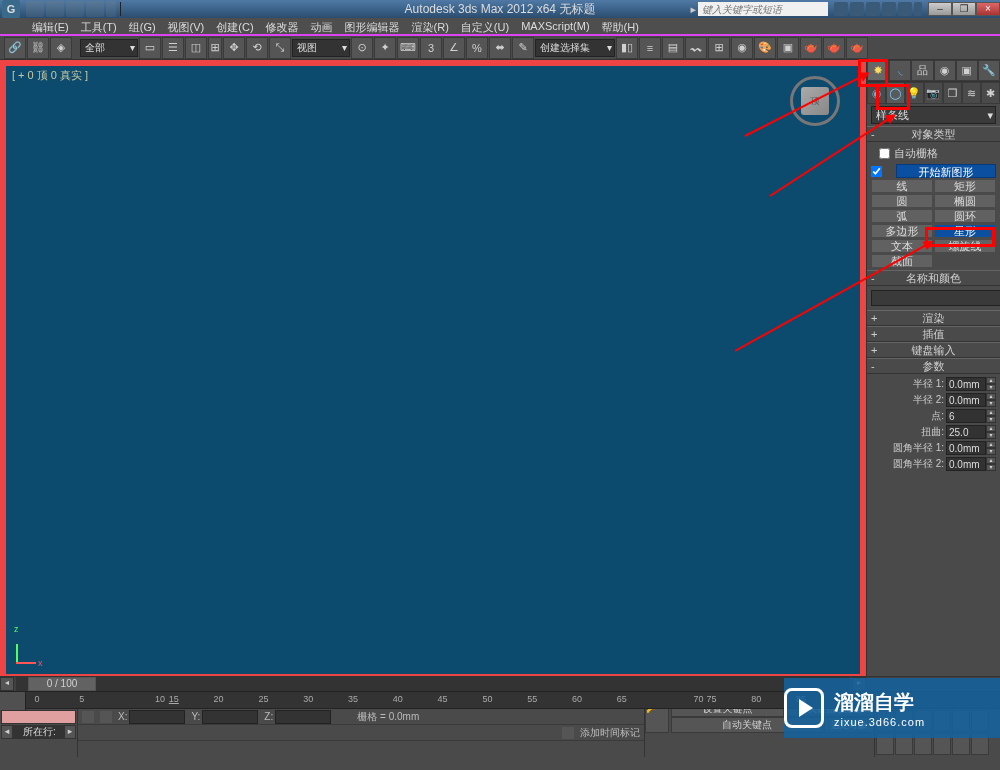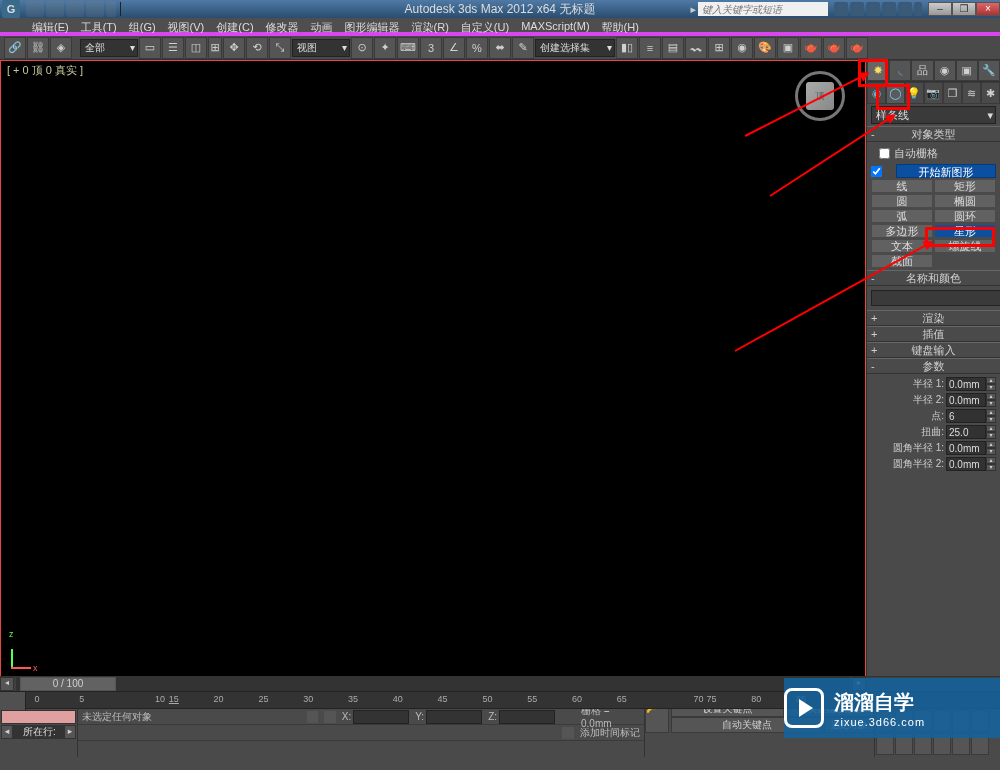--- a/index.html
+++ b/index.html
@@ -10,29 +10,29 @@
 .tb-icons span{width:18px;height:16px;background:linear-gradient(#5a7a9a,#3a5a7a);border-radius:2px}
 .tb-sep{width:1px;height:14px;background:#222;margin:0 4px}
 .tb-title{position:absolute;left:50%;transform:translateX(-50%);color:#ddd;font-size:12px}
 .tb-search{margin-left:auto;display:flex;align-items:center}
 .tb-search input{width:130px;height:14px;background:#f0f0f0;border:none;font-size:10px;padding-left:4px;font-style:italic;color:#888}
 .tb-ricons{display:flex;gap:2px;margin:0 6px}
 .tb-ricons span{width:14px;height:14px;background:#3a5a7a;border-radius:2px}
 .tb-win{display:flex}
 .tb-win span{width:24px;height:14px;background:linear-gradient(#ccc,#999);border:1px solid #555;display:inline-block;font-size:10px;text-align:center;line-height:12px;color:#333}
 .tb-win .close{background:linear-gradient(#d66,#a33);color:#fff}
-.menubar{height:18px;background:#4e4e4e;display:flex;padding-left:26px;border-bottom:4px solid #d946ef}
+.menubar{height:18px;background:#4e4e4e;display:flex;padding-left:26px;border-bottom:2px solid #d946ef}
 .menubar span{padding:2px 6px;font-size:11px;color:#ddd;cursor:default}
 .toolbar1{height:24px;background:#4a4a4a;display:flex;align-items:center;padding:0 4px;border-bottom:1px solid #333;gap:1px}
 .tbtn{width:22px;height:22px;background:#555;border:1px solid #3a3a3a;display:inline-flex;align-items:center;justify-content:center}
 .tbtn.narrow{width:14px}
 .dd{width:80px;height:18px;background:#333;border:1px solid #222;color:#ddd;font-size:10px;padding-left:4px;display:flex;align-items:center;justify-content:space-between}
 .dd::after{content:"▾";margin-right:2px}
 .main{display:flex;height:620px}
-.viewport{flex:1;background:#000000;position:relative;border:1px solid #ef4444}
+.viewport{flex:1;background:#0c4a6e;position:relative;border:6px solid #ef4444}
 .vp-label{position:absolute;top:2px;left:6px;color:#c8c8a0;font-size:11px}
 .vp-cube{position:absolute;top:10px;right:20px;width:50px;height:50px}
 .vp-cube .ring{width:50px;height:50px;border:3px solid #777;border-radius:50%;position:absolute}
 .vp-cube .face{width:28px;height:28px;background:linear-gradient(135deg,#aaa,#888);position:absolute;top:11px;left:11px;border-radius:3px;display:flex;align-items:center;justify-content:center;color:#555;font-size:9px}
 .vp-axis{position:absolute;bottom:10px;left:10px;width:30px;height:30px}
 .vp-axis .z{position:absolute;width:2px;height:20px;background:#5f5;left:0;bottom:0}
 .vp-axis .x{position:absolute;width:20px;height:2px;background:#f55;left:0;bottom:0}
 .vp-axis .zlbl{position:absolute;color:#5f5;font-size:9px;left:-2px;top:-10px}
 .vp-axis .xlbl{position:absolute;color:#f55;font-size:9px;left:22px;bottom:-4px}
 .cmdpanel{width:134px;background:#4a4a4a;border-left:1px solid #333;display:flex;flex-direction:column}
@@ -59,21 +59,21 @@
 .param-row{display:flex;align-items:center;justify-content:flex-end;gap:2px;padding:1px 0;font-size:10px}
 .param-row label{color:#ccc}
 .spin{display:flex}
 .spin input{width:40px;height:14px;background:#323232;border:1px solid #222;color:#ddd;font-size:10px;padding-left:2px}
 .spin .arrows{width:10px;display:flex;flex-direction:column}
 .spin .arrows span{height:7px;background:#555;border:1px solid #333;font-size:6px;text-align:center;line-height:5px}
 .bottom{position:absolute;bottom:0;left:0;right:0;height:94px;background:#4a4a4a;border-top:1px solid #333}
 .timeslider{height:14px;display:flex;align-items:center;background:#404040}
 .ts-btn{width:14px;height:14px;background:#555;border:1px solid #333;font-size:8px;text-align:center}
 .ts-track{flex:1;height:14px;background:#333;position:relative;margin:0 2px}
-.ts-thumb{position:absolute;left:4px;width:96px;height:14px;background:#626262;border:1px solid #555;text-align:center;font-size:10px;line-height:12px}
+.ts-thumb{position:absolute;left:12px;width:68px;height:14px;background:#626262;border:1px solid #555;text-align:center;font-size:10px;line-height:12px}
 .ruler{height:18px;background:#3a3a3a;display:flex;position:relative;border-top:1px solid #222;border-bottom:1px solid #222}
 .ruler-icon{width:26px;height:18px;background:#505050;border-right:1px solid #222}
 .ruler-ticks{flex:1;position:relative;background:linear-gradient(90deg,#333 0,#333 100%)}
 .ruler-ticks span{position:absolute;font-size:9px;color:#aaa;top:2px}
 .status{height:48px;display:flex}
 .st-left{width:78px;background:#4a4a4a;border-right:1px solid #333}
 .st-sel{height:14px;background:#e0a0a0;margin:1px;border:1px solid #333}
 .st-loc{display:flex;height:14px;margin:1px}
 .st-loc span{width:12px;background:#555;border:1px solid #333;font-size:9px;text-align:center}
 .st-loc .txt{flex:1;background:#333;font-size:10px;padding-left:2px;color:#ddd;line-height:12px}
@@ -409,21 +409,20 @@
     <div class="st-left">
       <div class="st-sel"></div>
       <div class="st-loc">
           <span>◂</span>
           <span class="txt">所在行:</span>
           <span>▸</span>
         </div>
     </div>
     <div class="st-mid">
       <div class="st-row">
-        <span style="width:230px">未选定任何对象</span>
         <span class="lock"></span>
         <span class="lock"></span>
         <div class="coord">
             <label>X:</label>
             <input style="">
           </div>
         <div class="coord">
             <label>Y:</label>
             <input style="">
           </div>

